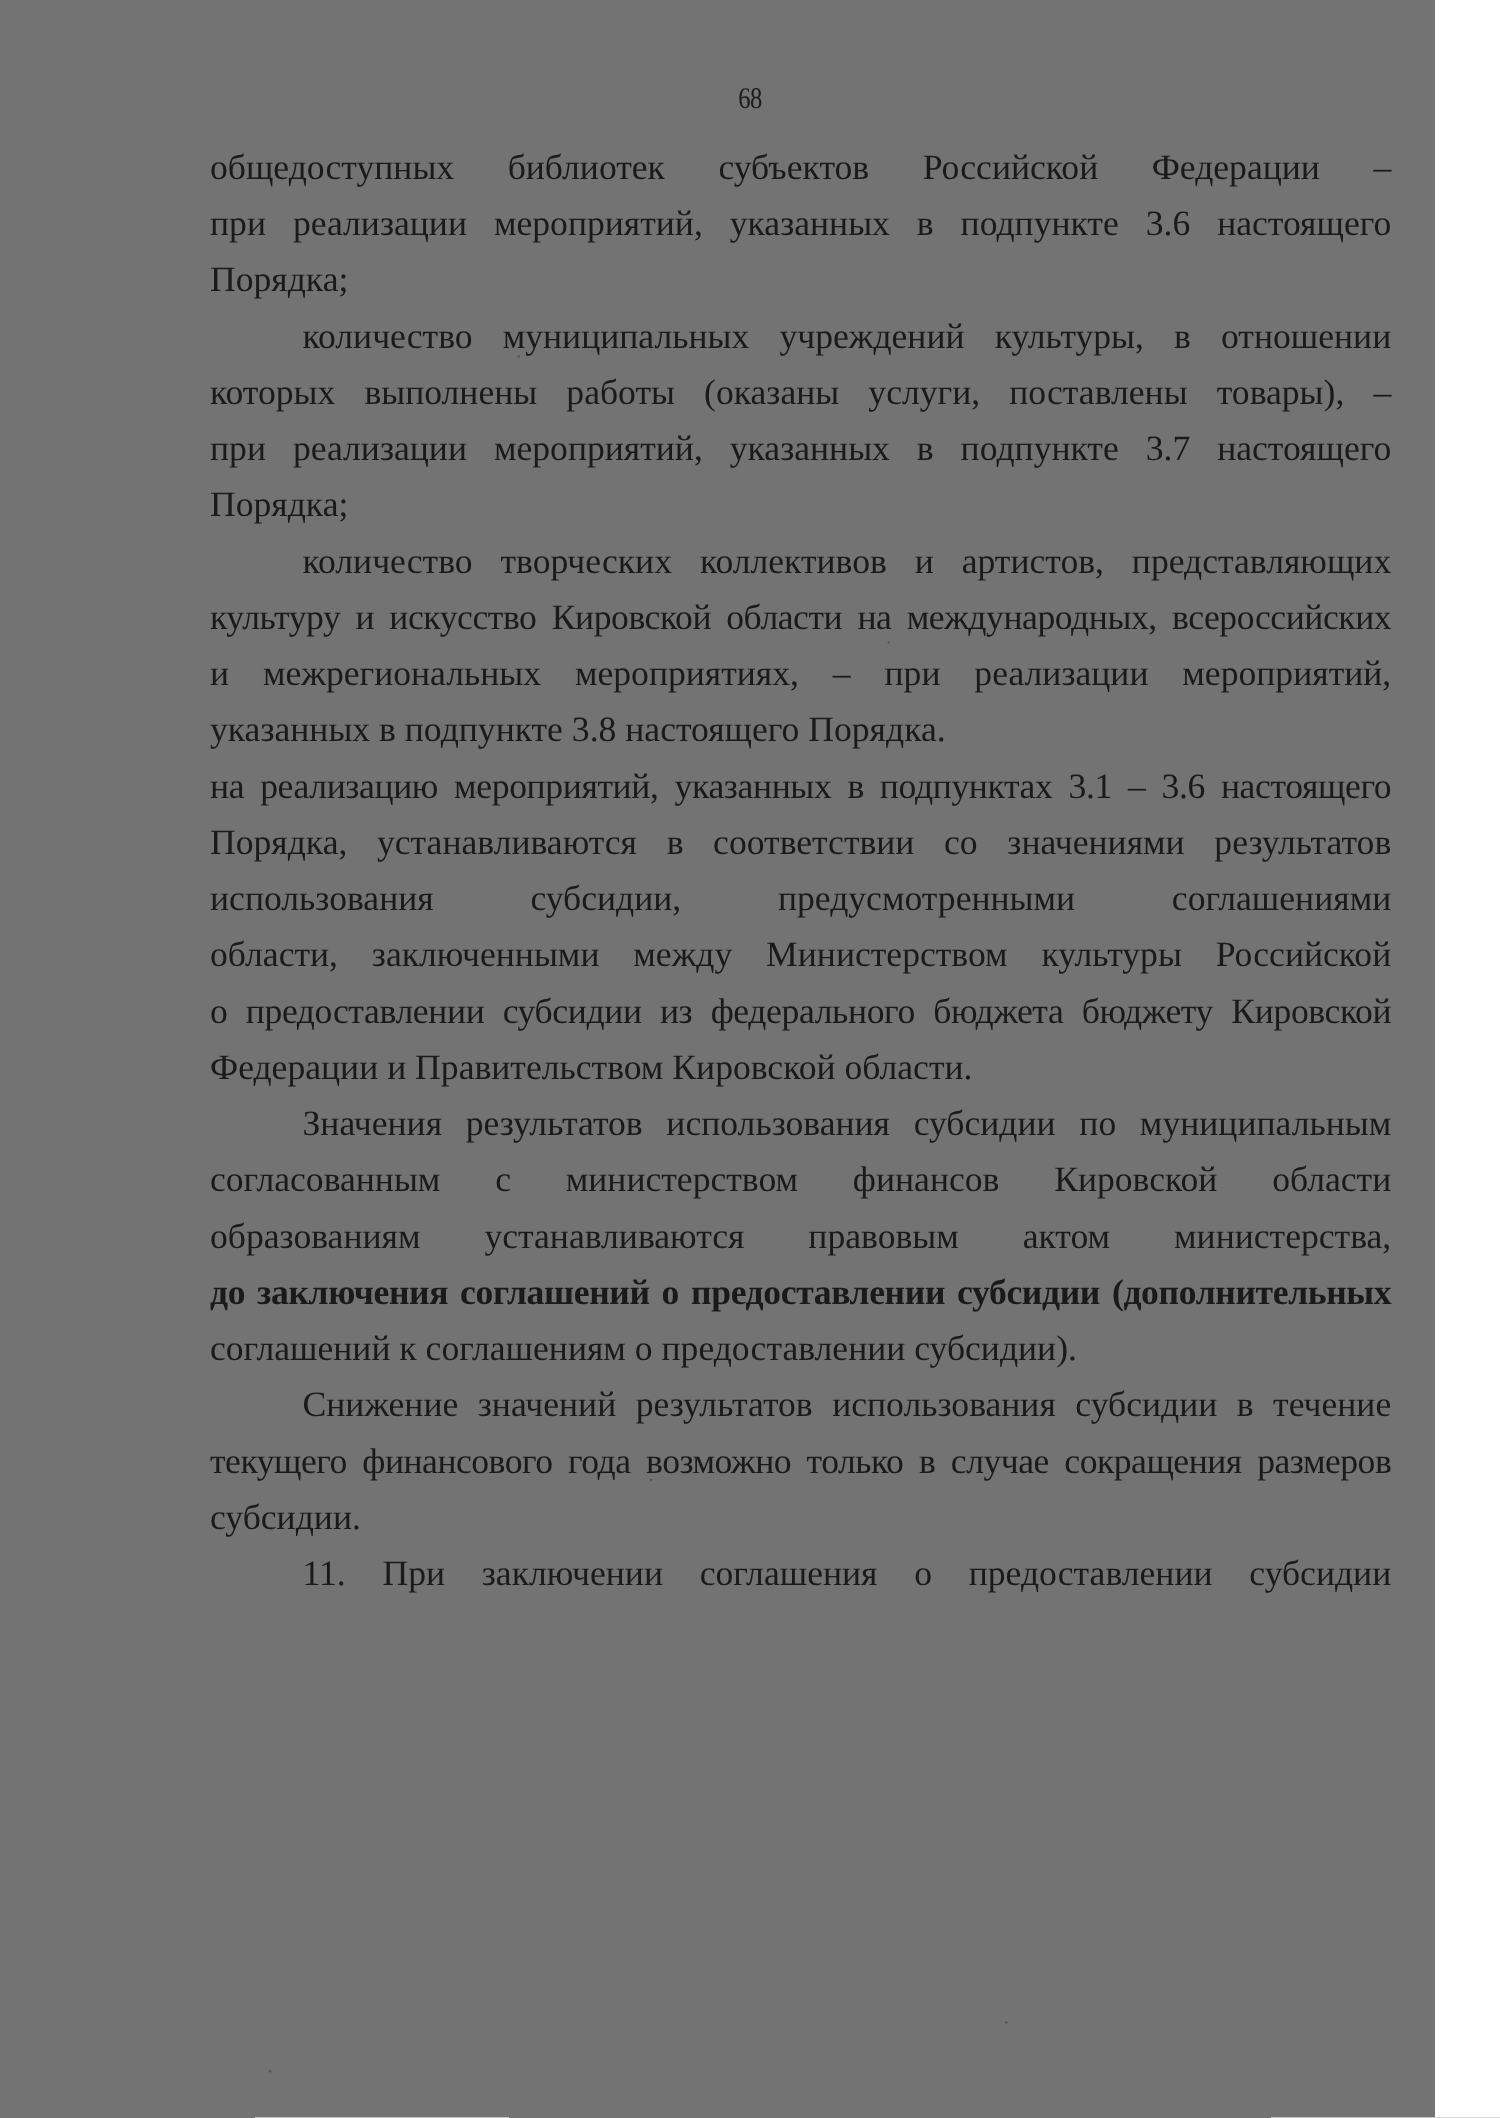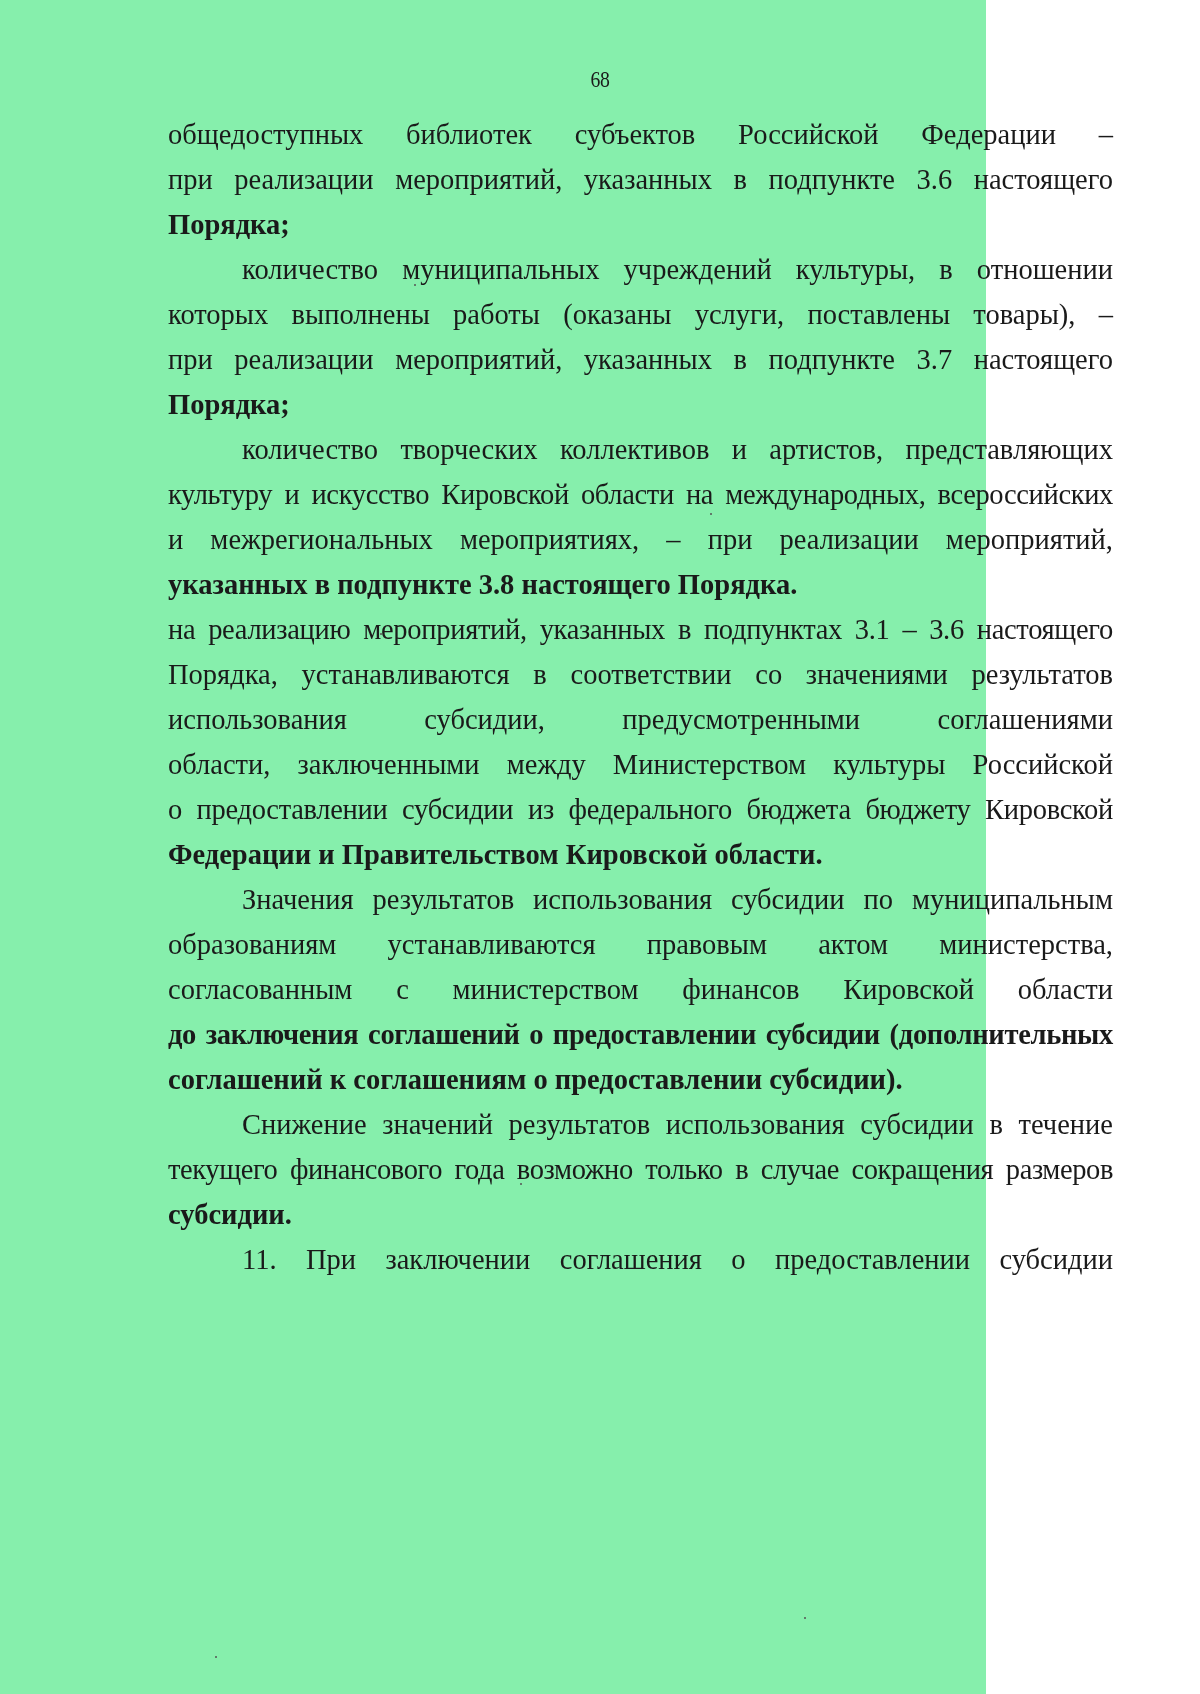--- a/index.html
+++ b/index.html
@@ -11,23 +11,23 @@
       width: 1200px;
       height: 1694px;
       position: relative;
       overflow: hidden;
       font-family: "Liberation Serif", "DejaVu Serif", serif;
       color: #1a1a1a;
     }
     .page {
       position: absolute;
       left: 0; top: 0;
-      width: 986px;
+      width: 1148px;
       height: 1694px;
-      background: #86efac;
+      background: #737373;
     }
     .page-number {
       position: absolute;
       top: 66px;
       left: 0;
       width: 1200px;
       text-align: center;
       font-size: 24px;
       letter-spacing: -0.5px;
       transform: scaleX(0.82);
@@ -44,21 +44,20 @@
       height: 45px;
       line-height: 45px;
       white-space: nowrap;
       text-align: justify;
       text-align-last: justify;
       transform-origin: left center;
     }
     .line.last {
       text-align: right;
       text-align-last: left;
-      font-weight: bold;
     }
     .line.indent {
       padding-left: 74px;
     }
     .speck {
       position: absolute;
       width: 2px;
       height: 2px;
       background: #555;
       border-radius: 1px;
@@ -97,22 +96,22 @@
       <span class="line" style="letter-spacing:-0.3px;">на реализацию мероприятий, указанных в подпунктах 3.1 – 3.6 настоящего</span>
       <span class="line">Порядка, устанавливаются в соответствии со значениями результатов</span>
       <span class="line">использования субсидии, предусмотренными соглашениями</span>
       <span class="line">области, заключенными между Министерством культуры Российской</span>
       <span class="line" style="letter-spacing:-0.3px;">о предоставлении субсидии из федерального бюджета бюджету Кировской</span>
       <span class="line last">Федерации и Правительством Кировской области.</span>
     </div>
 
     <div class="paragraph">
       <span class="line indent">Значения результатов использования субсидии по муниципальным</span>
+      <span class="line">согласованным с министерством финансов Кировской области</span>
       <span class="line">образованиям устанавливаются правовым актом министерства,</span>
-      <span class="line">согласованным с министерством финансов Кировской области</span>
       <span class="line" style="letter-spacing:-0.3px;font-weight:bold;">до заключения соглашений о предоставлении субсидии (дополнительных</span>
       <span class="line last">соглашений к соглашениям о предоставлении субсидии).</span>
     </div>
 
     <div class="paragraph">
       <span class="line indent">Снижение значений результатов использования субсидии в течение</span>
       <span class="line" style="letter-spacing:-0.4px;">текущего финансового года возможно только в случае сокращения размеров</span>
       <span class="line last">субсидии.</span>
     </div>
 

